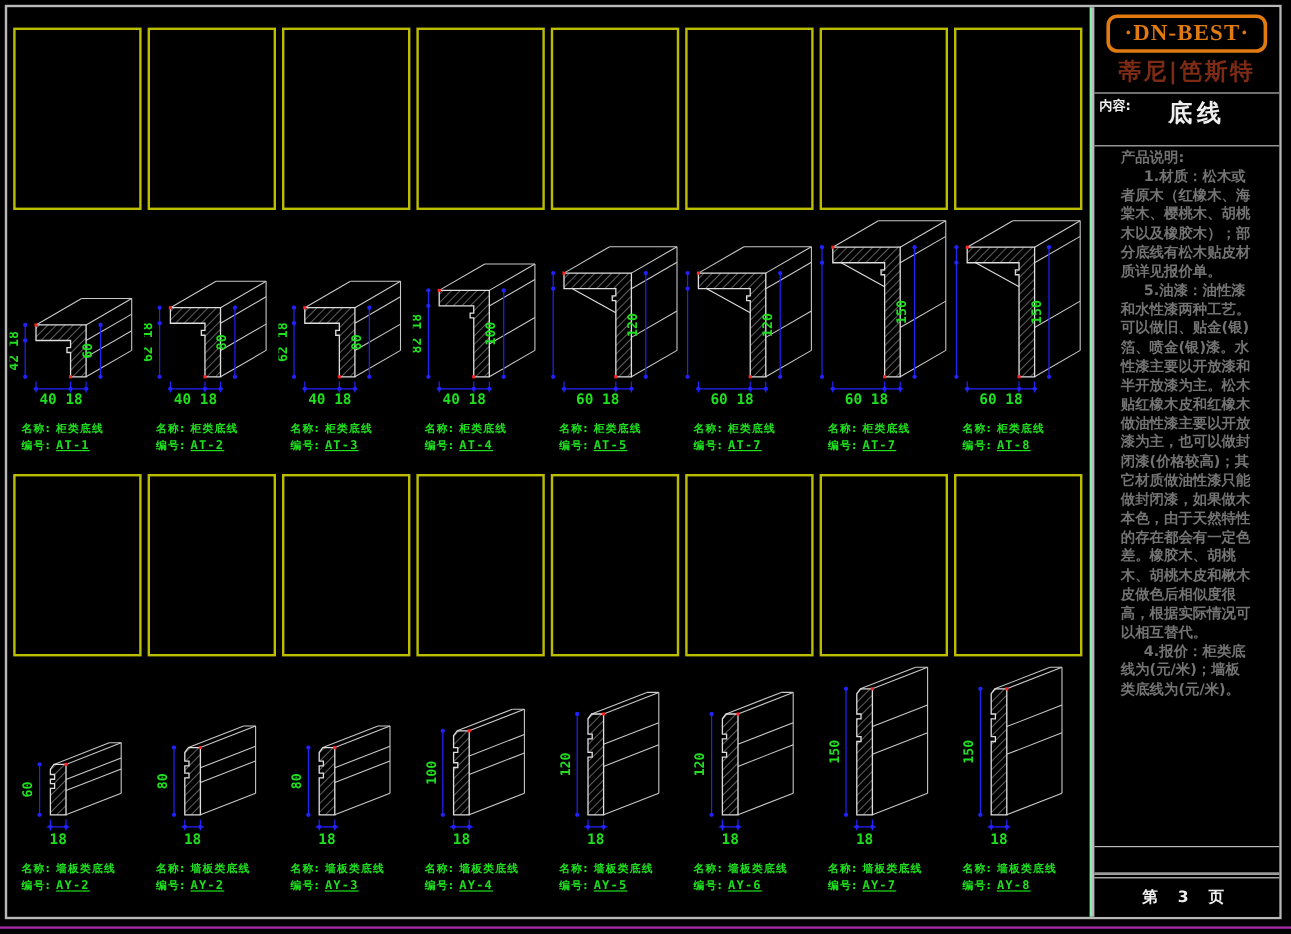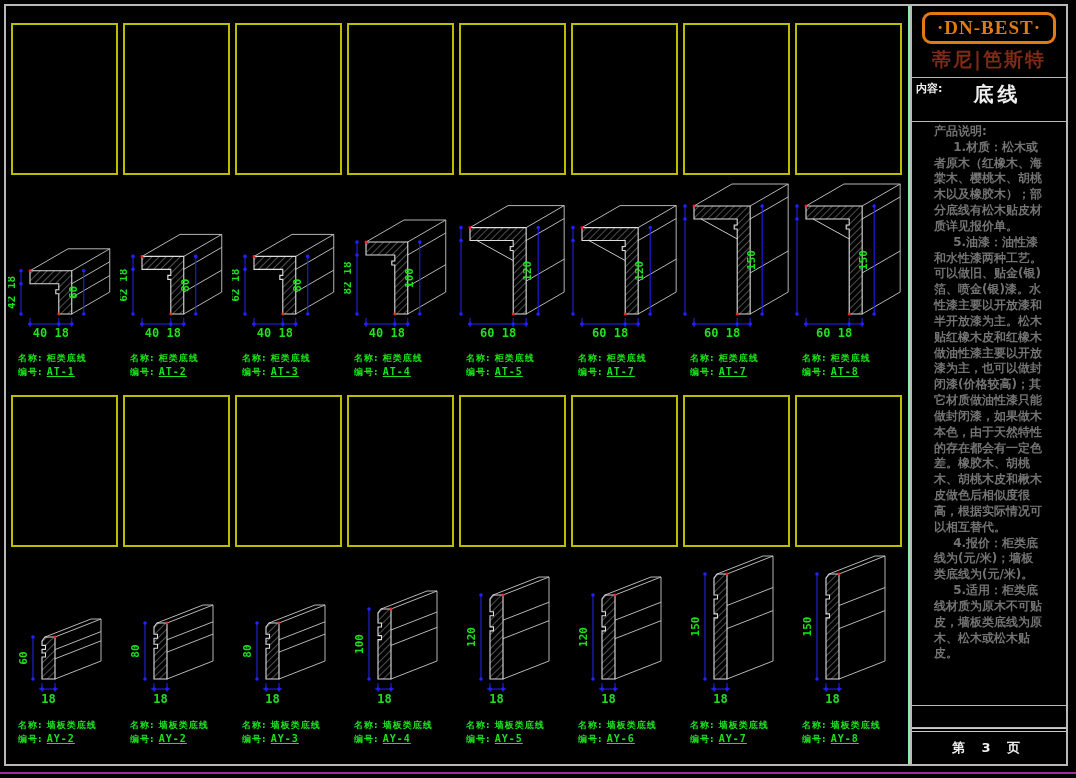--- a/index.html
+++ b/index.html
@@ -751,21 +751,20 @@
       </div>
       <div class="sec content-sec">
         <span class="content-label">内容:</span>
         <span class="content-value">底线</span>
       </div>
       <div class="sec desc-sec" id="desc">
         <div class="desc-title">产品说明:</div>
       <div class="para">1.材质：松木或者原木（红橡木、海棠木、樱桃木、胡桃木以及橡胶木）；部分底线有松木贴皮材质详见报价单。</div>
           <div class="para">5.油漆：油性漆和水性漆两种工艺。可以做旧、贴金(银)箔、喷金(银)漆。水性漆主要以开放漆和半开放漆为主。松木贴红橡木皮和红橡木做油性漆主要以开放漆为主，也可以做封闭漆(价格较高)；其它材质做油性漆只能做封闭漆，如果做木本色，由于天然特性的存在都会有一定色差。橡胶木、胡桃木、胡桃木皮和楸木皮做色后相似度很高，根据实际情况可以相互替代。</div>
           <div class="para">4.报价：柜类底线为(元/米)；墙板类底线为(元/米)。</div>
-          <div class="para">5.适用：柜类底线材质为原木不可贴皮，墙板类底线为原木、松木或松木贴皮。</div>
         </div>
       <div class="sec spacer-sec"></div>
       <div class="sec footer-sec">
         <span>第 3 页</span>
       </div>
     </aside>
   </div>
   <div class="magenta-line"></div>
 </div>
 

